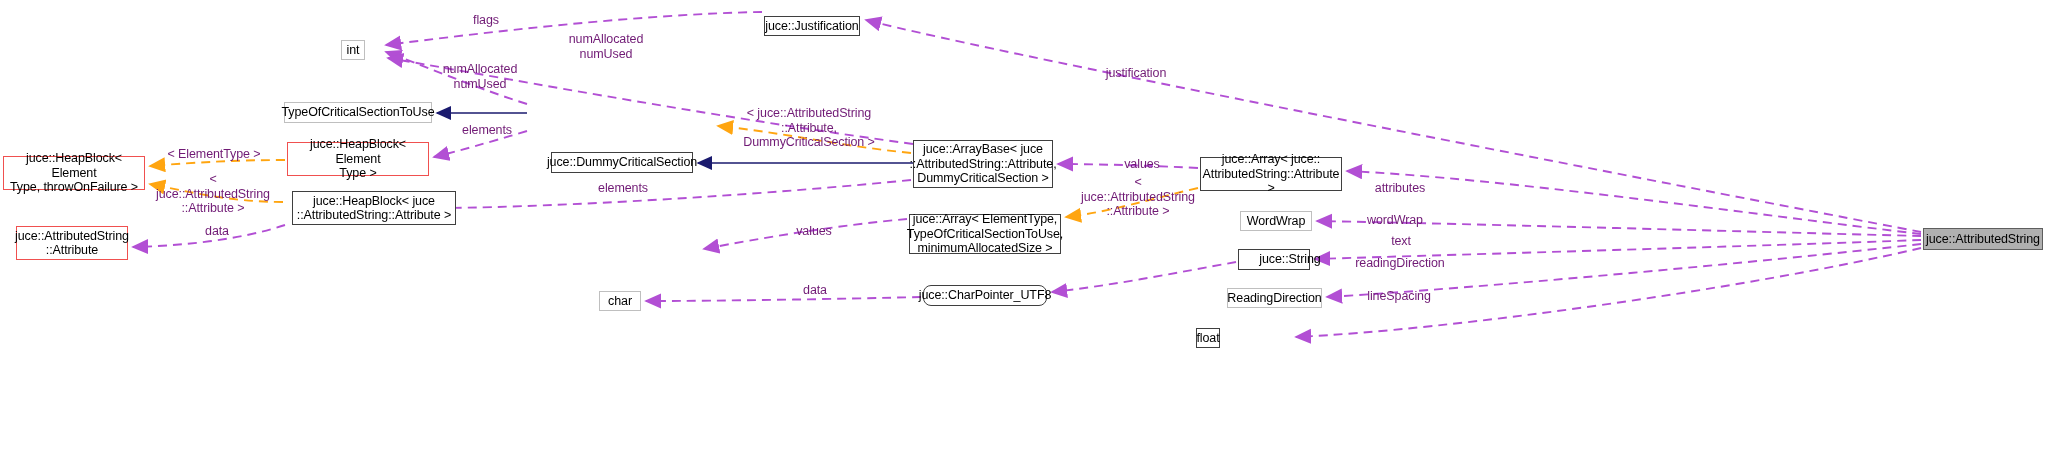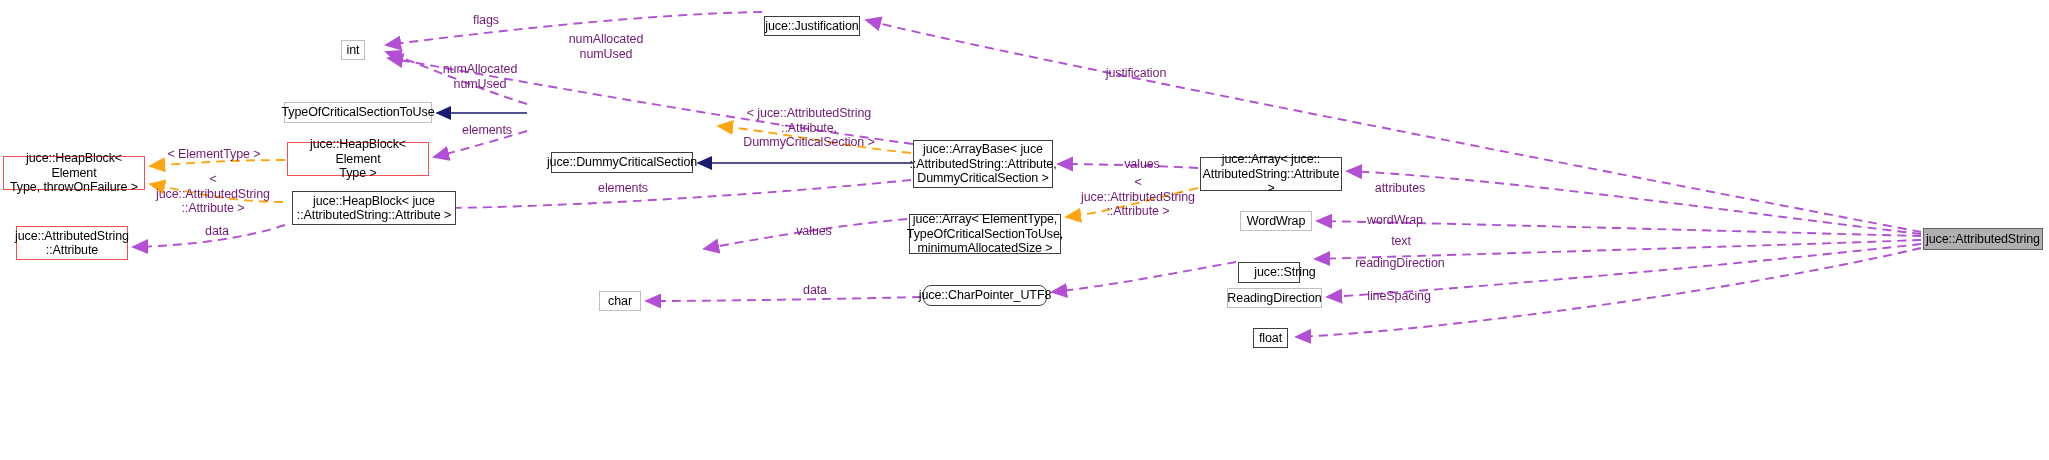--- a/index.html
+++ b/index.html
@@ -134,29 +134,29 @@
   <div class="node red-border" style="left:16px; top:226px; width:112px; height:34px;">juce::AttributedString
 ::Attribute</div>
 
   <div class="node dark-border" style="left:909px; top:214px; width:152px; height:40px;">juce::Array&lt; ElementType,
 TypeOfCriticalSectionToUse,
 minimumAllocatedSize &gt;</div>
 
 
   <div class="node gray-border" style="left:1240px; top:211px; width:72px; height:20px;">WordWrap</div>
 
-  <div class="node dark-border" style="left:1238px; top:262px; width:62px; height:21px;padding-left:32px;">juce::String</div>
+  <div class="node dark-border" style="left:1238px; top:249px; width:72px; height:21px;padding-left:32px;">juce::String</div>
 
   <div class="node gray-border" style="left:1227px; top:288px; width:95px; height:20px;">ReadingDirection</div>
 
   <div class="node gray-border" style="left:599px; top:291px; width:42px; height:20px;">char</div>
 
   <div class="node dark-border" style="left:923px; top:285px; width:124px; height:21px;border-radius:8px;">juce::CharPointer_UTF8</div>
 
-  <div class="node dark-border" style="left:1253px; top:328px; width:35px; height:20px;">float</div>
+  <div class="node dark-border" style="left:1196px; top:328px; width:24px; height:20px;">float</div>
 
   <div class="node target" style="left:1923px; top:228px; width:120px; height:22px;">juce::AttributedString</div>
 
   <div class="edge-label" style="left:466px; top:13px; width:40px;">flags</div>
 
   <div class="edge-label" style="left:560px; top:32px; width:92px;">numAllocated
 numUsed</div>
 
   <div class="edge-label" style="left:434px; top:62px; width:92px;">numAllocated
 numUsed</div>

